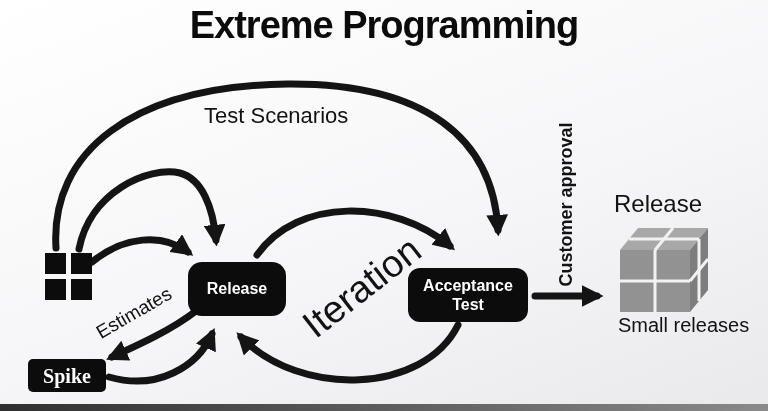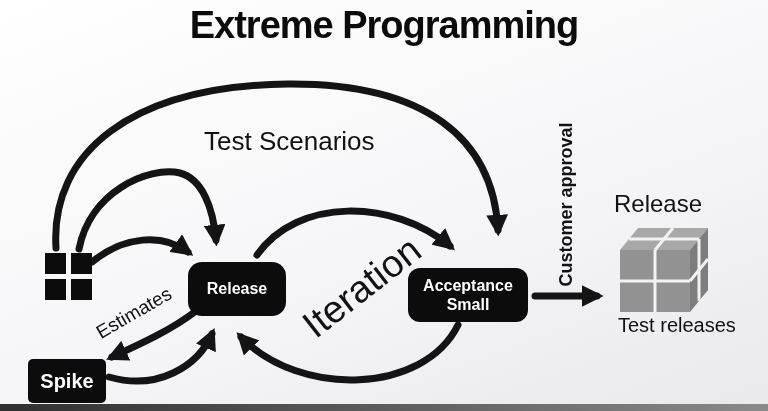--- a/index.html
+++ b/index.html
@@ -15,37 +15,37 @@
   .title{
     left:0;top:4px;width:768px;
     text-align:center;
     font-size:38px;font-weight:bold;letter-spacing:-1px;
     color:#0b0b0b;margin:0;
   }
   svg.layer{position:absolute;left:0;top:0;}
   .arrow-path{fill:none;stroke:var(--arrow,#141414);stroke-width:7;stroke-linecap:round;}
   .ah{fill:var(--arrow,#141414);}
   .label{white-space:nowrap;color:#121212;}
-  .lbl-test-scenarios{left:204px;top:126px;font-size:26px;}
+  .lbl-test-scenarios{left:204px;top:103px;font-size:22px;}
   .lbl-requirements{left:114px;top:172px;font-size:21px;}
   .lbl-stories{left:99px;top:227px;font-size:22px;}
   .lbl-estimates{left:98px;top:323px;font-size:19px;transform:rotate(-30deg);transform-origin:left center;}
   .lbl-iteration{left:272px;top:266px;width:180px;text-align:center;font-size:38px;transform:rotate(-38deg);}
   .lbl-customer-approval{left:476px;top:194px;width:180px;text-align:center;font-size:18px;font-weight:bold;transform:rotate(-90deg);}
   .lbl-release{left:614px;top:190px;font-size:24px;}
   .lbl-small-releases{left:618px;top:314px;font-size:20px;}
   .node{
     background:var(--node-bg,#0c0c0c);
     color:var(--node-text,#fff);
     display:flex;flex-direction:column;align-items:center;justify-content:center;
     font-weight:bold;line-height:1.2;text-align:center;
   }
   .node-release-planning{left:188px;top:262px;width:98px;height:54px;border-radius:14px;font-size:16px;}
   .node-acceptance-test{left:408px;top:268px;width:120px;height:54px;border-radius:12px;font-size:16px;}
-  .node-spike{left:28px;top:359px;width:78px;height:44px;border-radius:5px;font-size:20px;}
+  .node-spike{left:28px;top:359px;width:78px;height:33px;border-radius:5px;font-size:20px;font-family:Liberation Serif, serif;}
   .cards{left:45px;top:253px;width:48px;height:48px;}
   .cards span{
     position:absolute;width:21px;height:21px;background:#0c0c0c;display:block;
   }
   .cards .c2{left:26px;}
   .cards .c3{top:26px;}
   .cards .c4{left:26px;top:26px;}
   .cube-divider{stroke:#f2f2f3;stroke-width:3;fill:none;}
   .bottom-edge{
     left:0;top:404px;width:768px;height:7px;
@@ -94,29 +94,29 @@
     <span class="c3"></span>
     <span class="c4"></span>
   </div>
 
   <div class="abs node node-release-planning">
     <span>Release</span>
   </div>
 
   <div class="abs node node-acceptance-test">
     <span>Acceptance</span>
-    <span>Small</span>
+    <span>Test</span>
   </div>
 
   <div class="abs node node-spike">
     <span>Spike</span>
   </div>
 
   <div class="abs label lbl-test-scenarios">Test Scenarios</div>
   <div class="abs label lbl-estimates">Estimates</div>
   <div class="abs label lbl-iteration">Iteration</div>
   <div class="abs label lbl-customer-approval">Customer approval</div>
   <div class="abs label lbl-release">Release</div>
-  <div class="abs label lbl-small-releases">Test releases</div>
+  <div class="abs label lbl-small-releases">Small releases</div>
 
   <div class="abs bottom-edge"></div>
 
 </div>
 
 </body></html>

